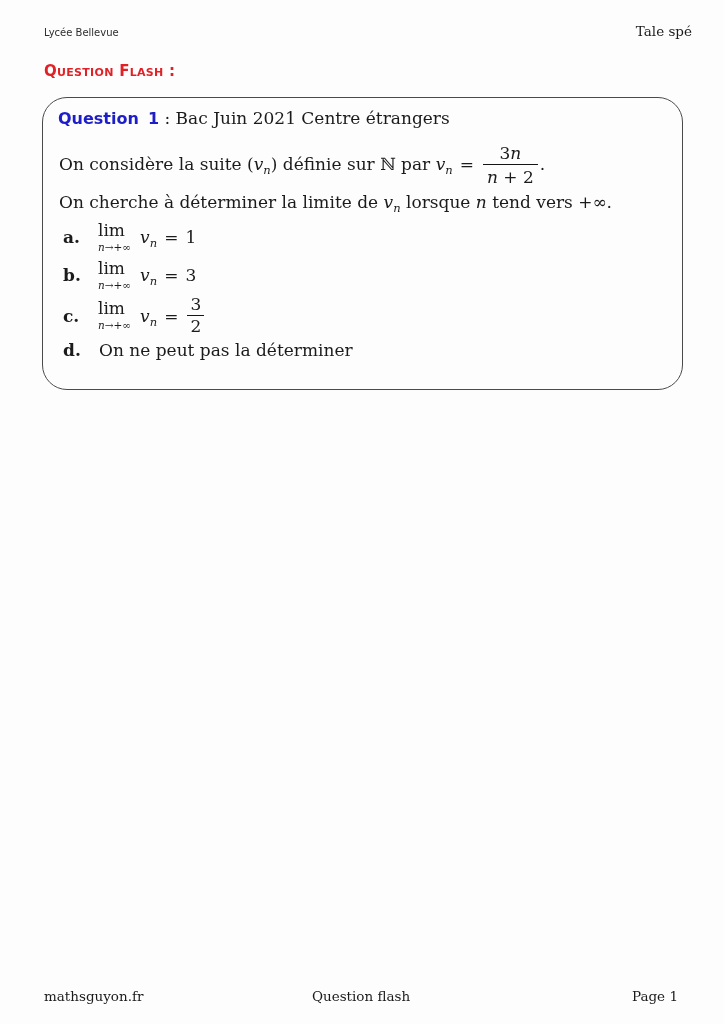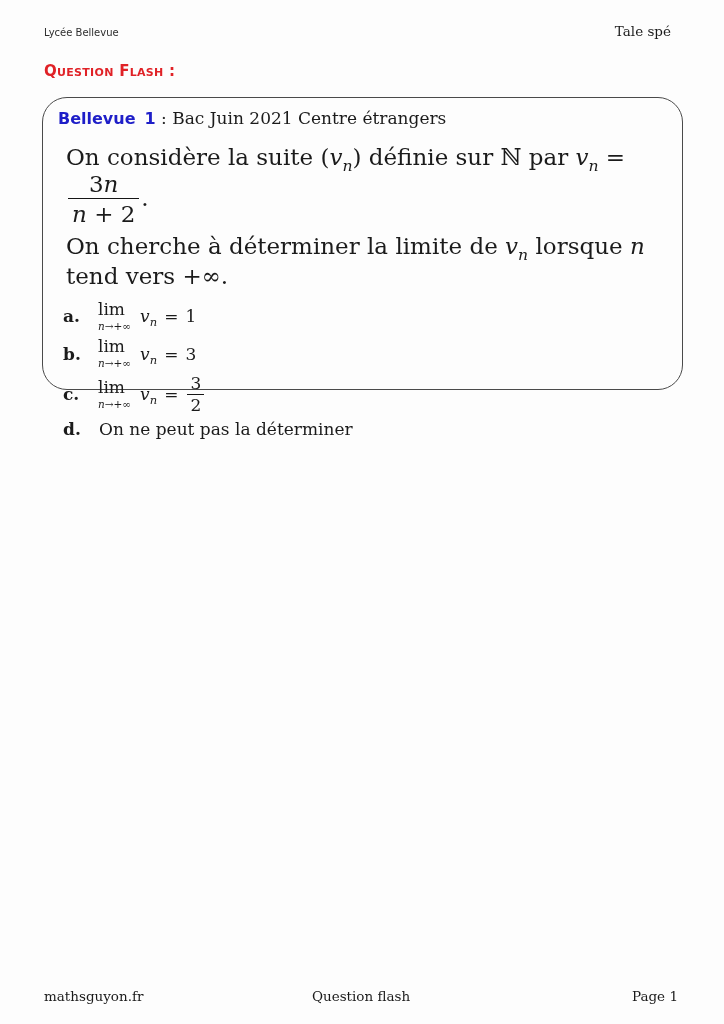--- a/index.html
+++ b/index.html
@@ -13,21 +13,21 @@
   .page{
     position:relative;
     width:724px;height:1024px;
     background:#fdfdfd;
     font-family:"DejaVu Serif", serif;
     color:var(--ink);
     overflow:hidden;
   }
   
   .header{
-    position:absolute;top:23px;left:44px;right:53px;
+    position:absolute;top:23px;left:44px;right:32px;
     display:flex;justify-content:space-between;align-items:baseline;
   }
   .header-school{font-family:"DejaVu Sans", sans-serif;font-size:10px;color:#2e2e2e;}
   .header-level{font-size:13.5px;}
   
   .section-heading{
     position:absolute;top:62px;left:44px;
     font-family:"DejaVu Sans", sans-serif;
     font-weight:700;font-size:15px;
     color:var(--red);
@@ -51,21 +51,21 @@
   
   .it{font-style:italic;}
   .msub{font-size:68%;font-style:italic;line-height:0;}
   .frac{
     display:inline-flex;flex-direction:column;align-items:center;
     vertical-align:middle;text-align:center;line-height:1.12;margin:0 2px;
   }
   .frac-num{padding:0 4px 1px;}
   .frac-den{border-top:1.3px solid #151515;padding:3px 4px 0;}
   
-  .intro{margin-top:14px;margin-left:8px;font-size:23px;}
+  .intro{margin-top:14px;margin-left:1px;font-size:17px;}
   .intro-l1{display:block;line-height:1.2;}
   .intro-l2{display:block;margin-top:4px;line-height:1.3;}
   
   .opts{margin-top:9px;font-size:17px;}
   .opt{display:flex;align-items:center;}
   .opt-a{margin-top:7px;}
   .opt-b{margin-top:7px;}
   .opt-c{margin-top:5px;}
   .opt-d{margin-top:4px;}
   .opt-letter{font-weight:700;flex:none;width:24px;margin-left:5px;}
@@ -98,21 +98,21 @@
   <div class="header">
     <span class="header-school">Lycée Bellevue</span>
     <span class="header-level">Tale spé</span>
   </div>
 
   <div class="section-heading">Question Flash :</div>
 
   <div class="box">
 
     <div class="ex-title">
-      <span class="ex-label">Bellevue</span><span class="ex-num">1</span><span> : </span><span>Bac Juin 2021 Centre étrangers</span>
+      <span class="ex-label">Question</span><span class="ex-num">1</span><span> : </span><span>Bac Juin 2021 Centre étrangers</span>
     </div>
 
     <div class="intro">
       <span class="intro-l1">
         <span>On considère la suite (</span><i class="it">v</i><sub class="msub">n</sub><span>) définie sur </span><span>ℕ</span><span> par </span><i class="it">v</i><sub class="msub">n</sub><span class="eq">=</span><span class="frac">
             <span class="frac-num"><span>3</span><i class="it">n</i></span>
             <span class="frac-den"><i class="it">n</i><span> + 2</span></span>
           </span><span>.</span>
       </span>
       <span class="intro-l2">

